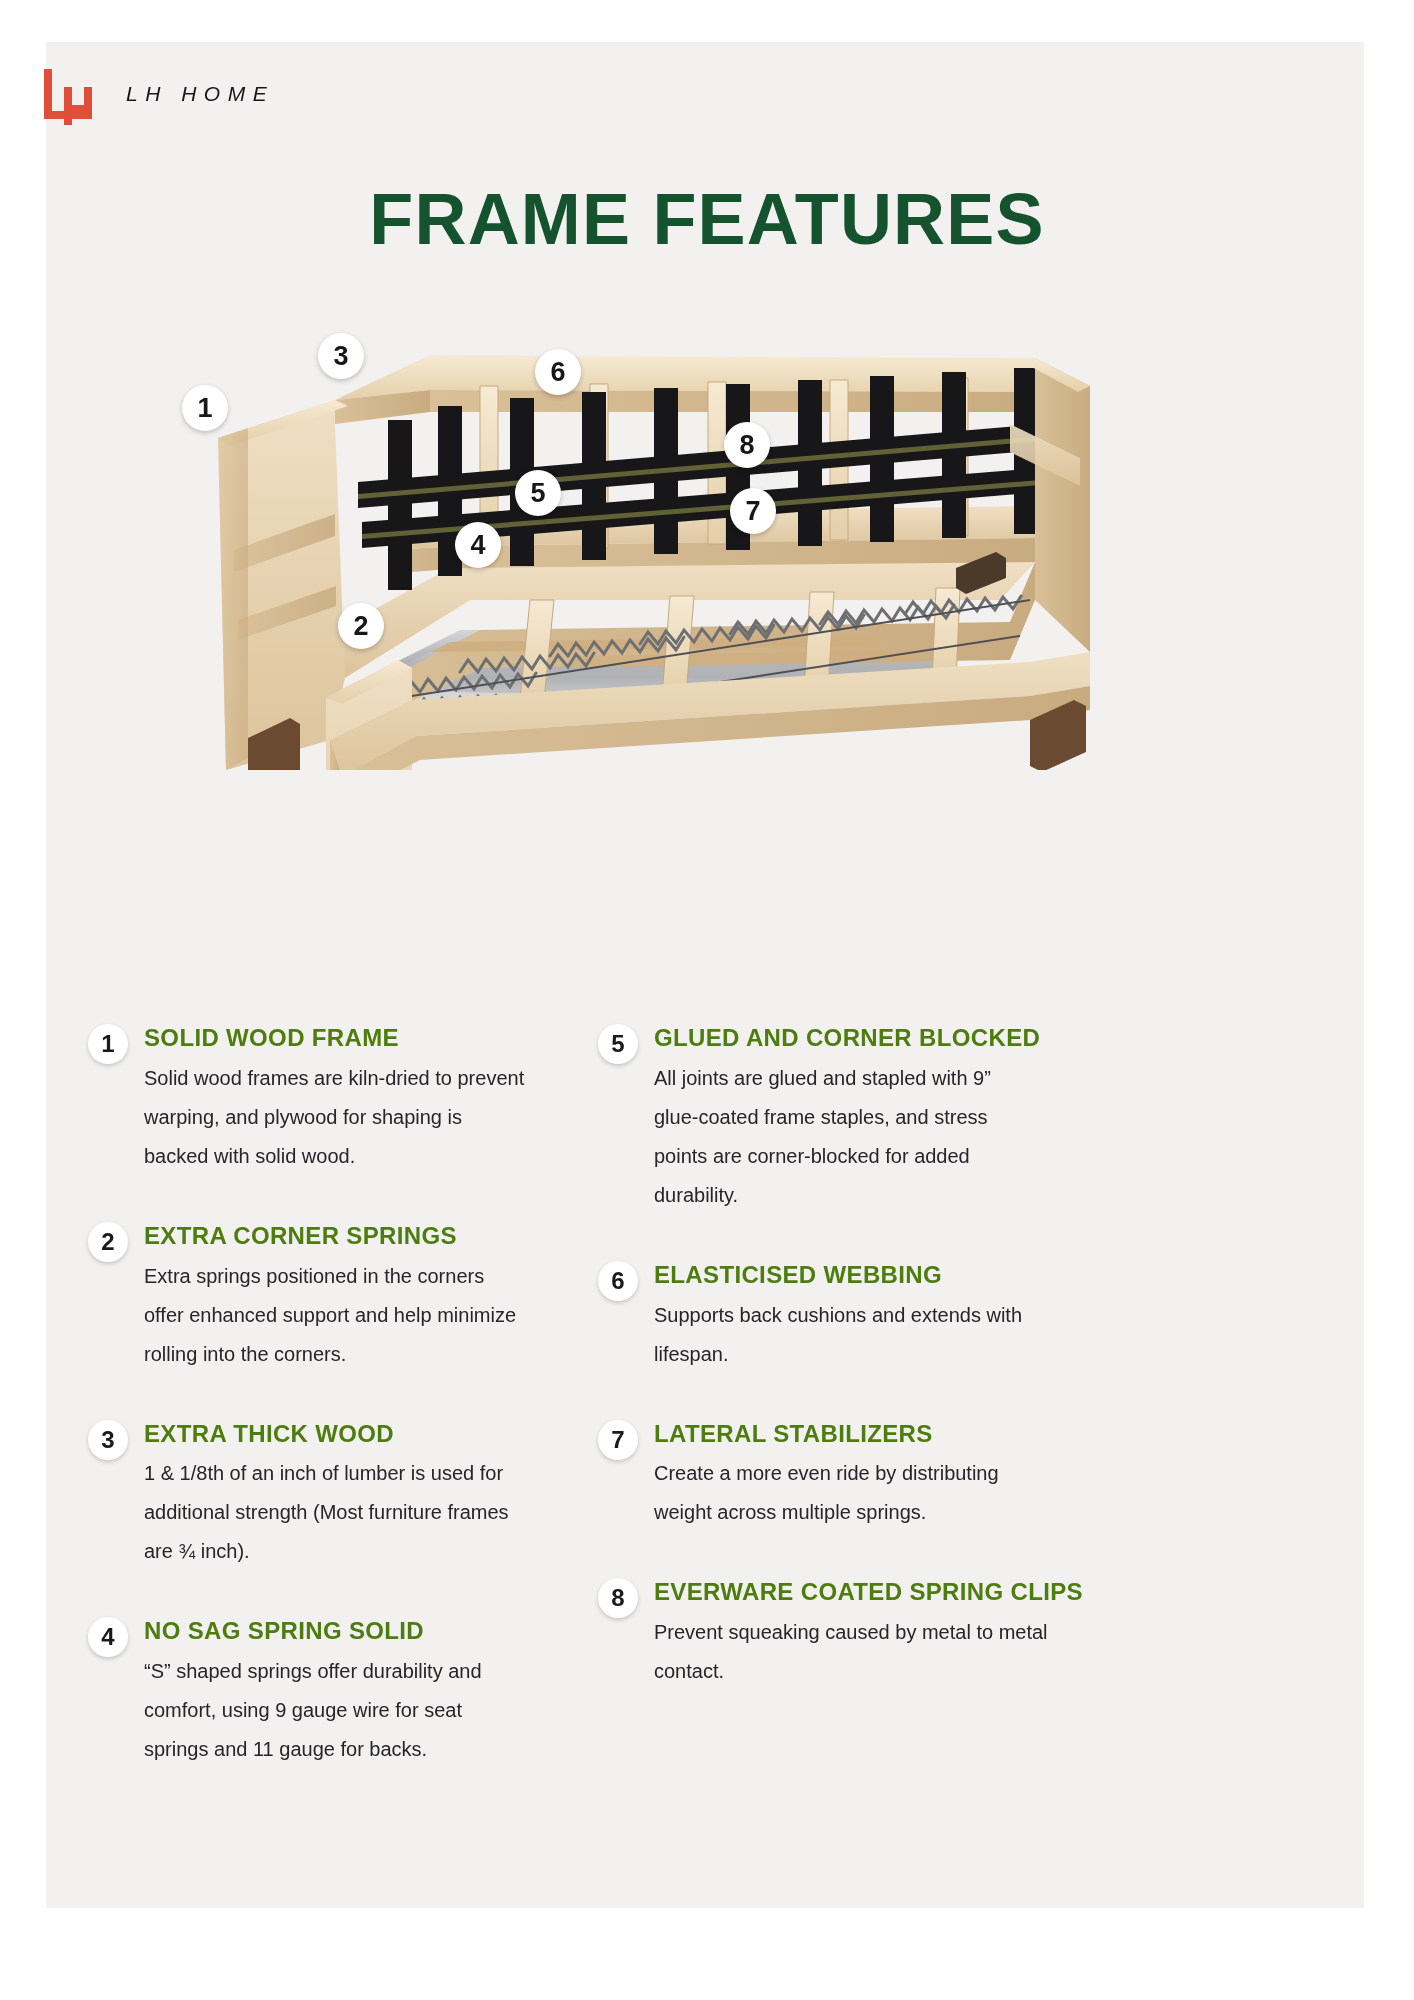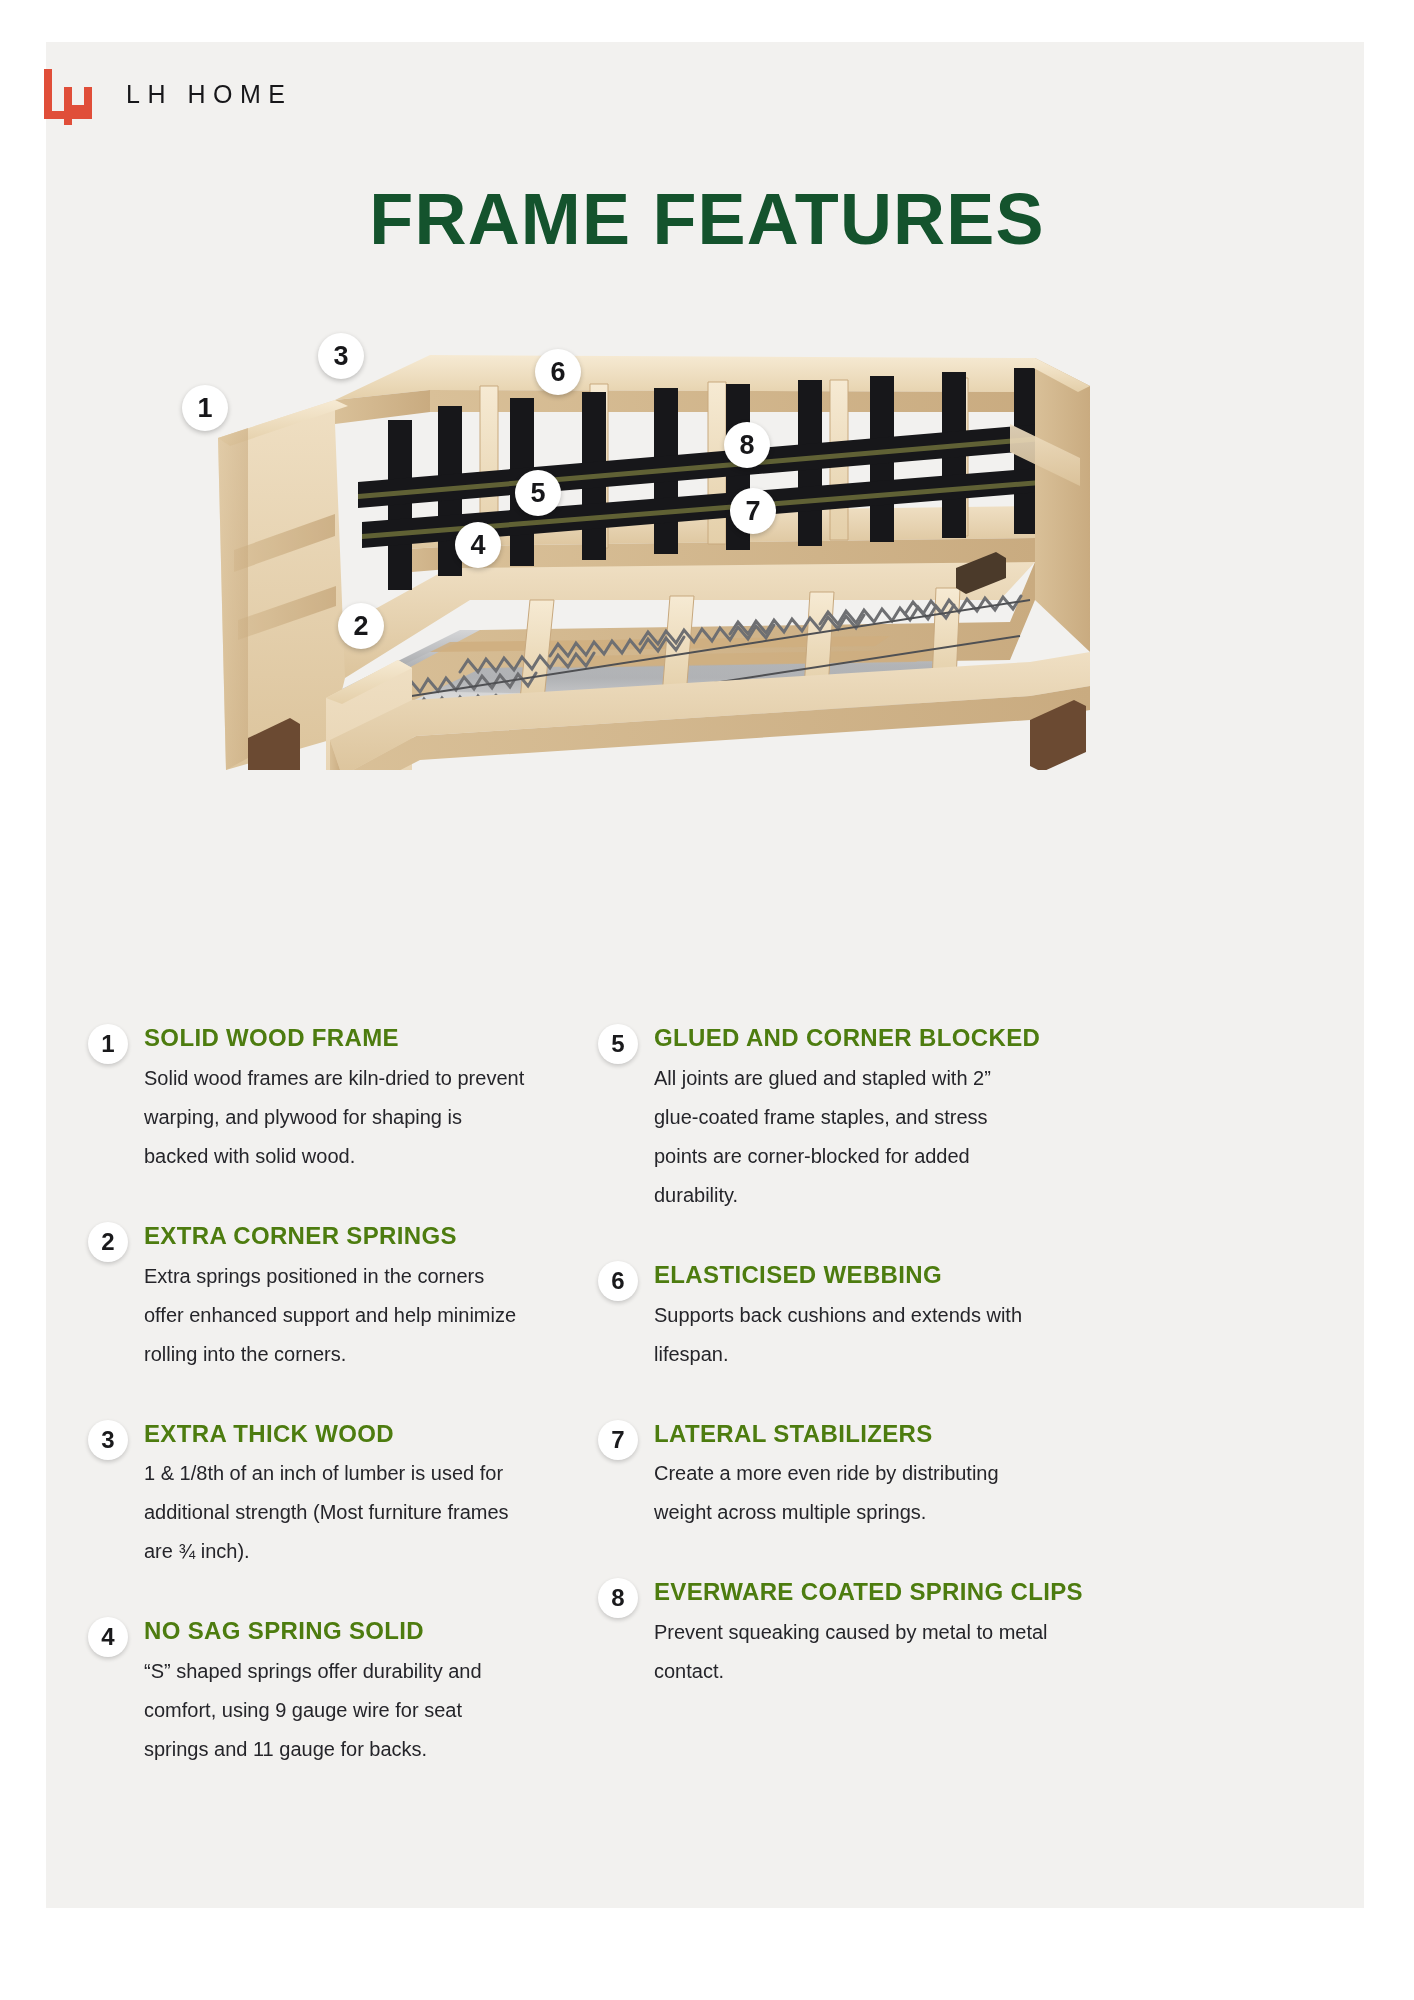--- a/index.html
+++ b/index.html
@@ -39,26 +39,27 @@
     align-items: center;
     gap: 26px;
     height: 72px;
   }
   .brand-mark {
     width: 62px;
     height: 62px;
     display: block;
   }
   .brand-word {
-    font-size: 25px;
+    font-size: 21px;
     letter-spacing: 7.5px;
     font-weight: 400;
     color: #17171a;
     white-space: nowrap;
     font-family: "Liberation Sans", sans-serif;
+    font-style: italic;
   }
 
   
   .title {
     position: absolute;
     left: 0;
     right: 0;
     top: 178px;
     text-align: center;
     font-size: 72px;
@@ -348,21 +349,21 @@
       </div>
 
     </div>
 
     <div class="col right">
 
       <div class="feature">
         <div class="badge">5</div>
         <div class="ftext">
           <div class="fhead">GLUED AND CORNER BLOCKED</div>
-          <div class="fbody">All joints are glued and stapled with 2” glue-coated frame staples, and stress points are corner-blocked for added durability.</div>
+          <div class="fbody">All joints are glued and stapled with 9” glue-coated frame staples, and stress points are corner-blocked for added durability.</div>
         </div>
       </div>
 
       <div class="feature">
         <div class="badge">6</div>
         <div class="ftext">
           <div class="fhead">ELASTICISED WEBBING</div>
           <div class="fbody">Supports back cushions and extends with lifespan.</div>
         </div>
       </div>

